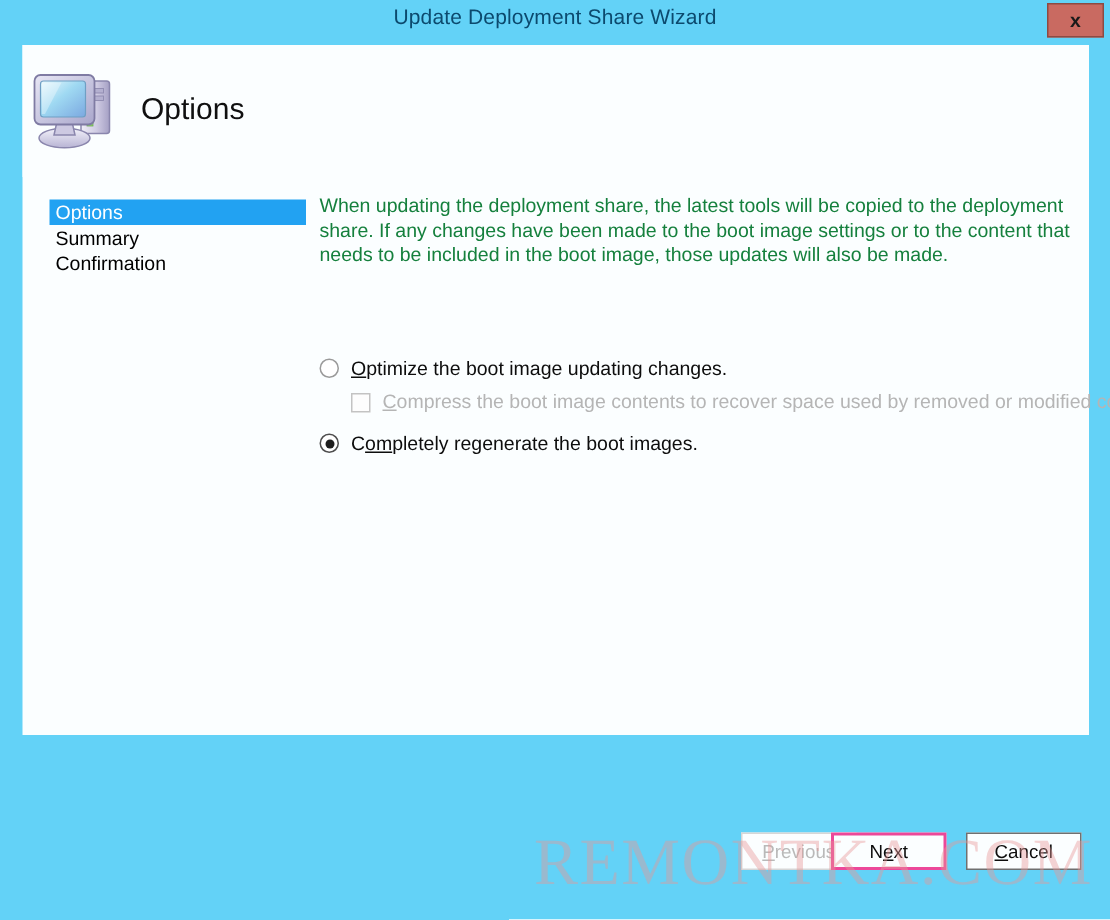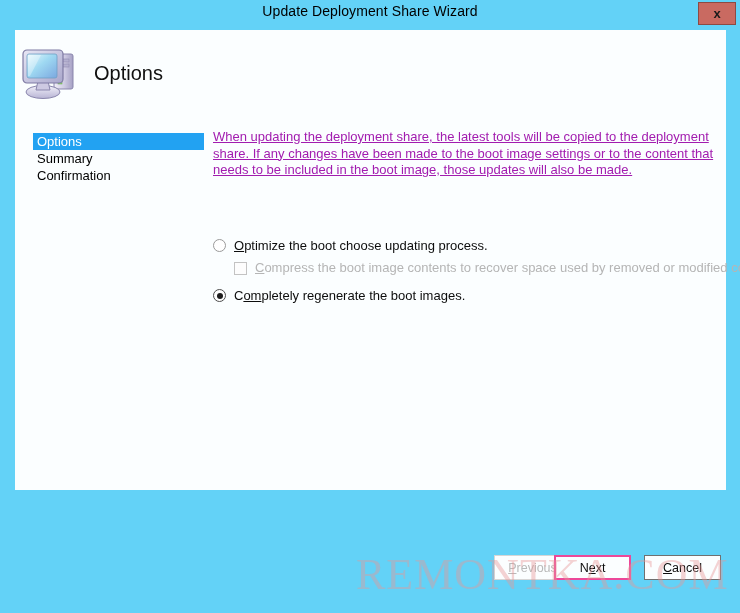--- a/index.html
+++ b/index.html
@@ -26,21 +26,21 @@
     left: 0; top: 0;
     width: 740px;
     height: 27px;
   }
   #title-text {
     position: absolute;
     left: 0; top: 3px;
     width: 740px;
     text-align: center;
     font-size: 14px;
-    color: #000000;
+    color: #0c4a6e;
     font-family: "Liberation Sans", sans-serif;
     letter-spacing: 0.1px;
   }
   #close-button {
     position: absolute;
     right: 4px;
     top: 2px;
     width: 38px;
     height: 23px;
     background: #c96a61;
@@ -120,25 +120,24 @@
 
   
   #main {
     position: absolute;
     left: 198px;
     top: 99px;
     width: 505px;
   }
   .para {
     font-size: 13px;
-    color: #a21caf;
+    color: #15803d;
     line-height: 16.5px;
     font-family: "Liberation Sans", sans-serif;
     margin: 0;
-    text-decoration: underline;
   }
   #para2 {
     margin-top: 17px;
   }
 
   
   #options-group {
     position: absolute;
     left: 198px;
     top: 207px;
@@ -322,21 +321,21 @@
     </div>
 
     <div id="main">
       <p class="para">When updating the deployment share, the latest tools will be copied to the deployment share.  If any changes have been made to the boot image settings or to the content that needs to be included in the boot image, those updates will also be made.</p>
     </div>
 
     <div id="options-group">
 
       <div class="opt-row">
         <span class="radio"></span>
-        <span class="opt-label"><span class="acc">O</span><span>ptimize the boot choose updating process.</span></span>
+        <span class="opt-label"><span class="acc">O</span><span>ptimize the boot image updating changes.</span></span>
       </div>
 
       <div class="opt-row indented">
         <span class="checkbox"></span>
         <span class="opt-label disabled"><span class="acc">C</span><span>ompress the boot image contents to recover space used by removed or modified content.</span></span>
       </div>
 
       <div class="opt-row third">
         <span class="radio checked"></span>
         <span class="opt-label"><span>C</span><span class="acc">om</span><span>pletely regenerate the boot images.</span></span>

